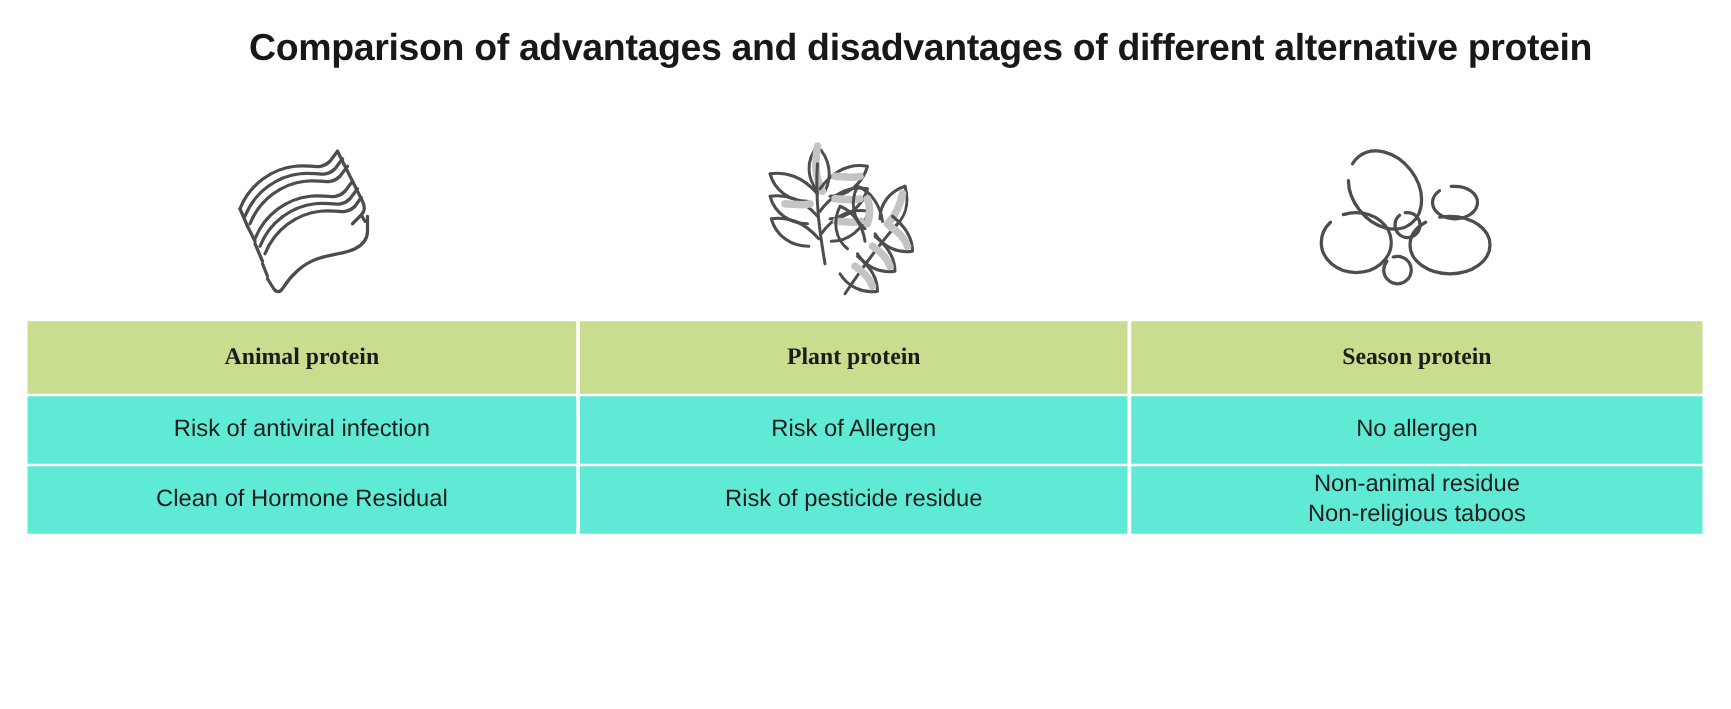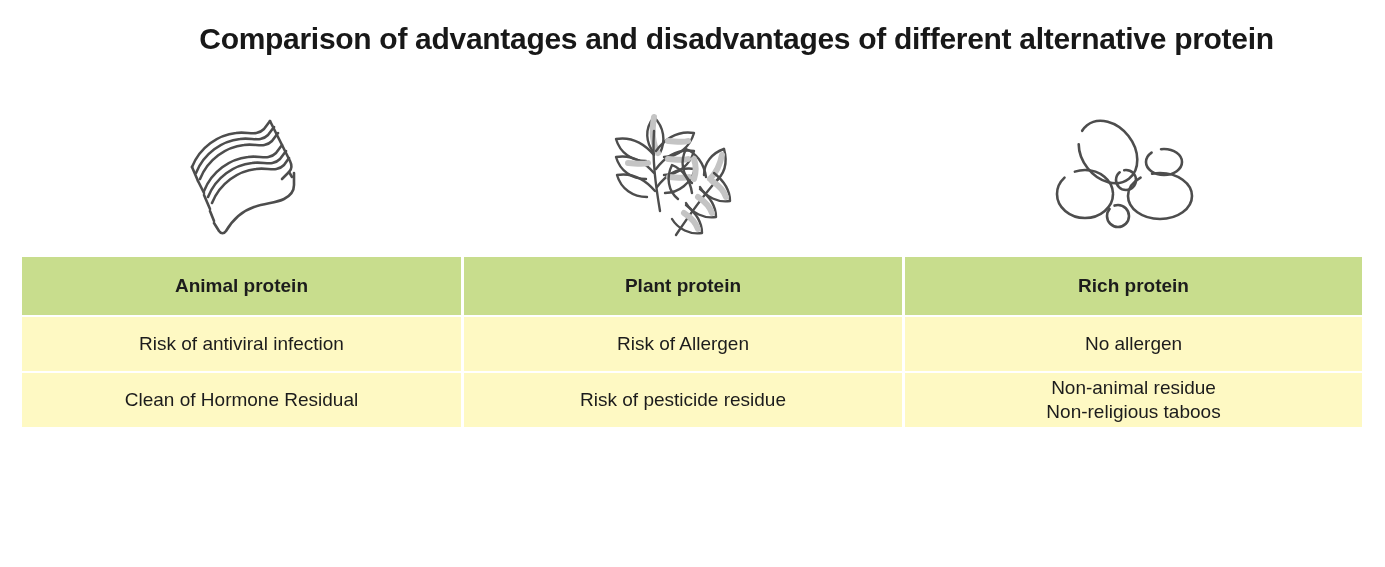--- a/index.html
+++ b/index.html
@@ -65,23 +65,24 @@
     padding: 0 10px;
     font-size: 19px;
     color: #1c1c1c;
     line-height: 1.25;
   }
   #comparison-table th {
     background: #c8dd8d;
     font-weight: bold;
     height: 58px;
     font-size: 19px;
+    font-family: Liberation Serif, serif;
   }
   #comparison-table td {
-    background: #fef9c3;
+    background: #5eead4;
     height: 54px;
     font-weight: normal;
   }
   col.c-animal { width: 439px; }
   col.c-plant  { width: 438px; }
   col.c-yeast  { width: 457px; }
 
   .multiline { white-space: pre-line; }
 </style>
 </head>
@@ -161,21 +162,21 @@
 <table id="comparison-table">
   <colgroup>
     <col class="c-animal">
     <col class="c-plant">
     <col class="c-yeast">
   </colgroup>
   <thead>
     <tr>
       <th>Animal protein</th>
       <th>Plant protein</th>
-      <th>Rich protein</th>
+      <th>Season protein</th>
     </tr>
   </thead>
   <tbody>
     <tr>
       <td>Risk of antiviral infection</td>
       <td>Risk of Allergen</td>
       <td class="multiline">No allergen</td>
     </tr>
     <tr>
       <td>Clean of Hormone Residual</td>

